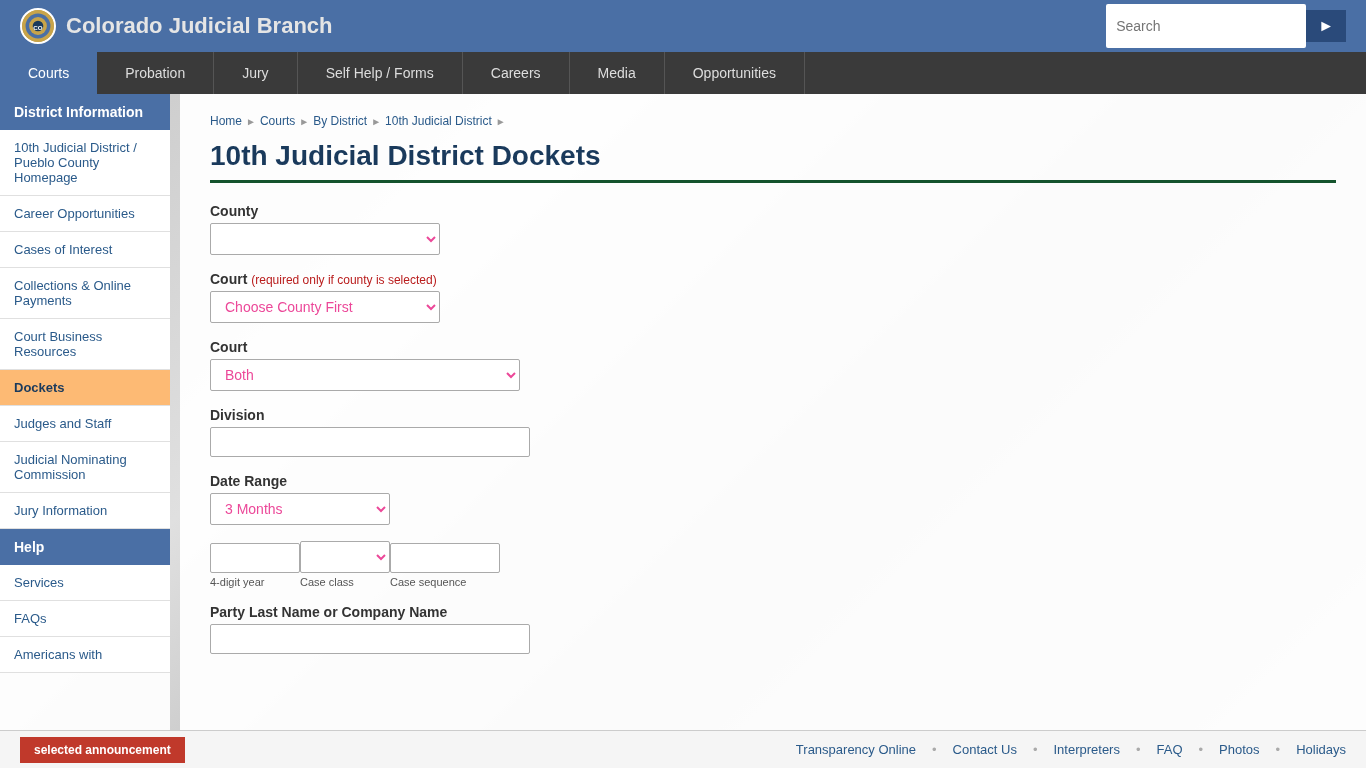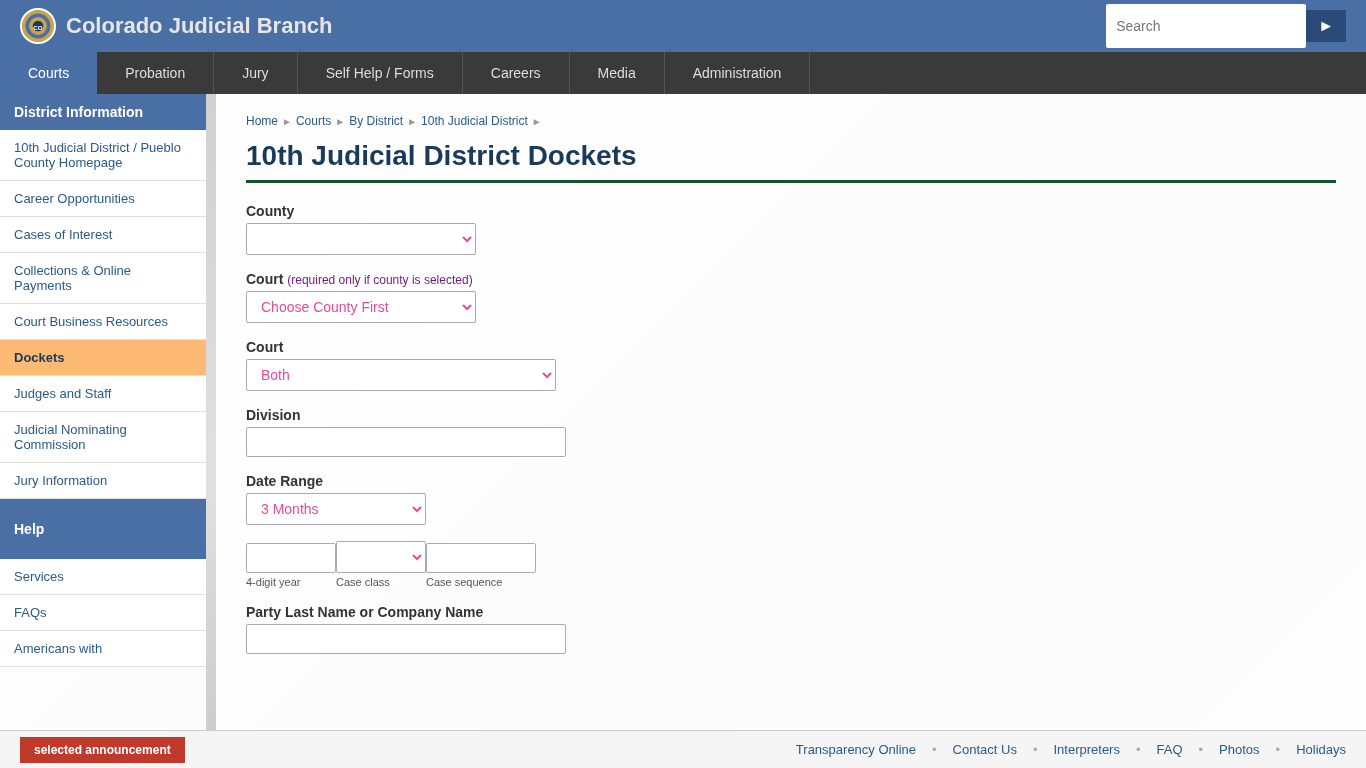--- a/index.html
+++ b/index.html
@@ -87,21 +87,21 @@
     
     #bg {
       position: absolute;
       top: 0; left: 0; right: 0; bottom: 0;
       background: linear-gradient(135deg, #c8c8c8 0%, #e0e0e0 30%, #b0b0b0 60%, #d0d0d0 100%);
       z-index: 0;
     }
 
     
     #sidebar {
-      width: 206px;
+      width: 170px;
       background: rgba(255,255,255,0.92);
       z-index: 1;
       overflow-y: auto;
       flex-shrink: 0;
     }
     .sidebar-section-title {
       background: #4a6fa5;
       color: #fff;
       padding: 10px 14px;
       font-size: 14px;
@@ -116,21 +116,21 @@
       background: #fff;
     }
     .sidebar-item.active {
       background: #fdba74;
       font-weight: bold;
       color: #1a3a5c;
     }
     .sidebar-section-title-blue {
       background: #4a6fa5;
       color: #fff;
-      padding: 22px 14px;
+      padding: 10px 14px;
       font-size: 14px;
       font-weight: bold;
     }
 
     
     #content {
       flex: 1;
       background: rgba(255,255,255,0.95);
       z-index: 1;
       padding: 20px 30px;
@@ -173,21 +173,21 @@
     .form-label {
       font-size: 14px;
       font-weight: bold;
       color: #333;
       margin-bottom: 4px;
       display: block;
     }
     .form-label-note {
       font-weight: normal;
       font-size: 12px;
-      color: #701a75;
+      color: #b91c1c;
     }
     select, input[type="text"] {
       border: 1px solid #aaa;
       padding: 6px 10px;
       font-size: 14px;
       color: #ec4899;
       background: #fff;
       border-radius: 2px;
     }
     select { appearance: auto; }
@@ -272,21 +272,21 @@
   </div>
 </div>
 
 <div id="nav">
   <a class="nav-item">Courts</a>
   <a class="nav-item">Probation</a>
   <a class="nav-item">Jury</a>
   <a class="nav-item">Self Help / Forms</a>
   <a class="nav-item">Careers</a>
   <a class="nav-item">Media</a>
-  <a class="nav-item">Administration</a>
+  <a class="nav-item">Opportunities</a>
 </div>
 
 <div id="main">
   <div id="bg"></div>
 
   <div id="sidebar">
     <div class="sidebar-section-title">District Information</div>
     <div class="sidebar-item">10th Judicial District / Pueblo County Homepage</div>
     <div class="sidebar-item">Career Opportunities</div>
     <div class="sidebar-item">Cases of Interest</div>

